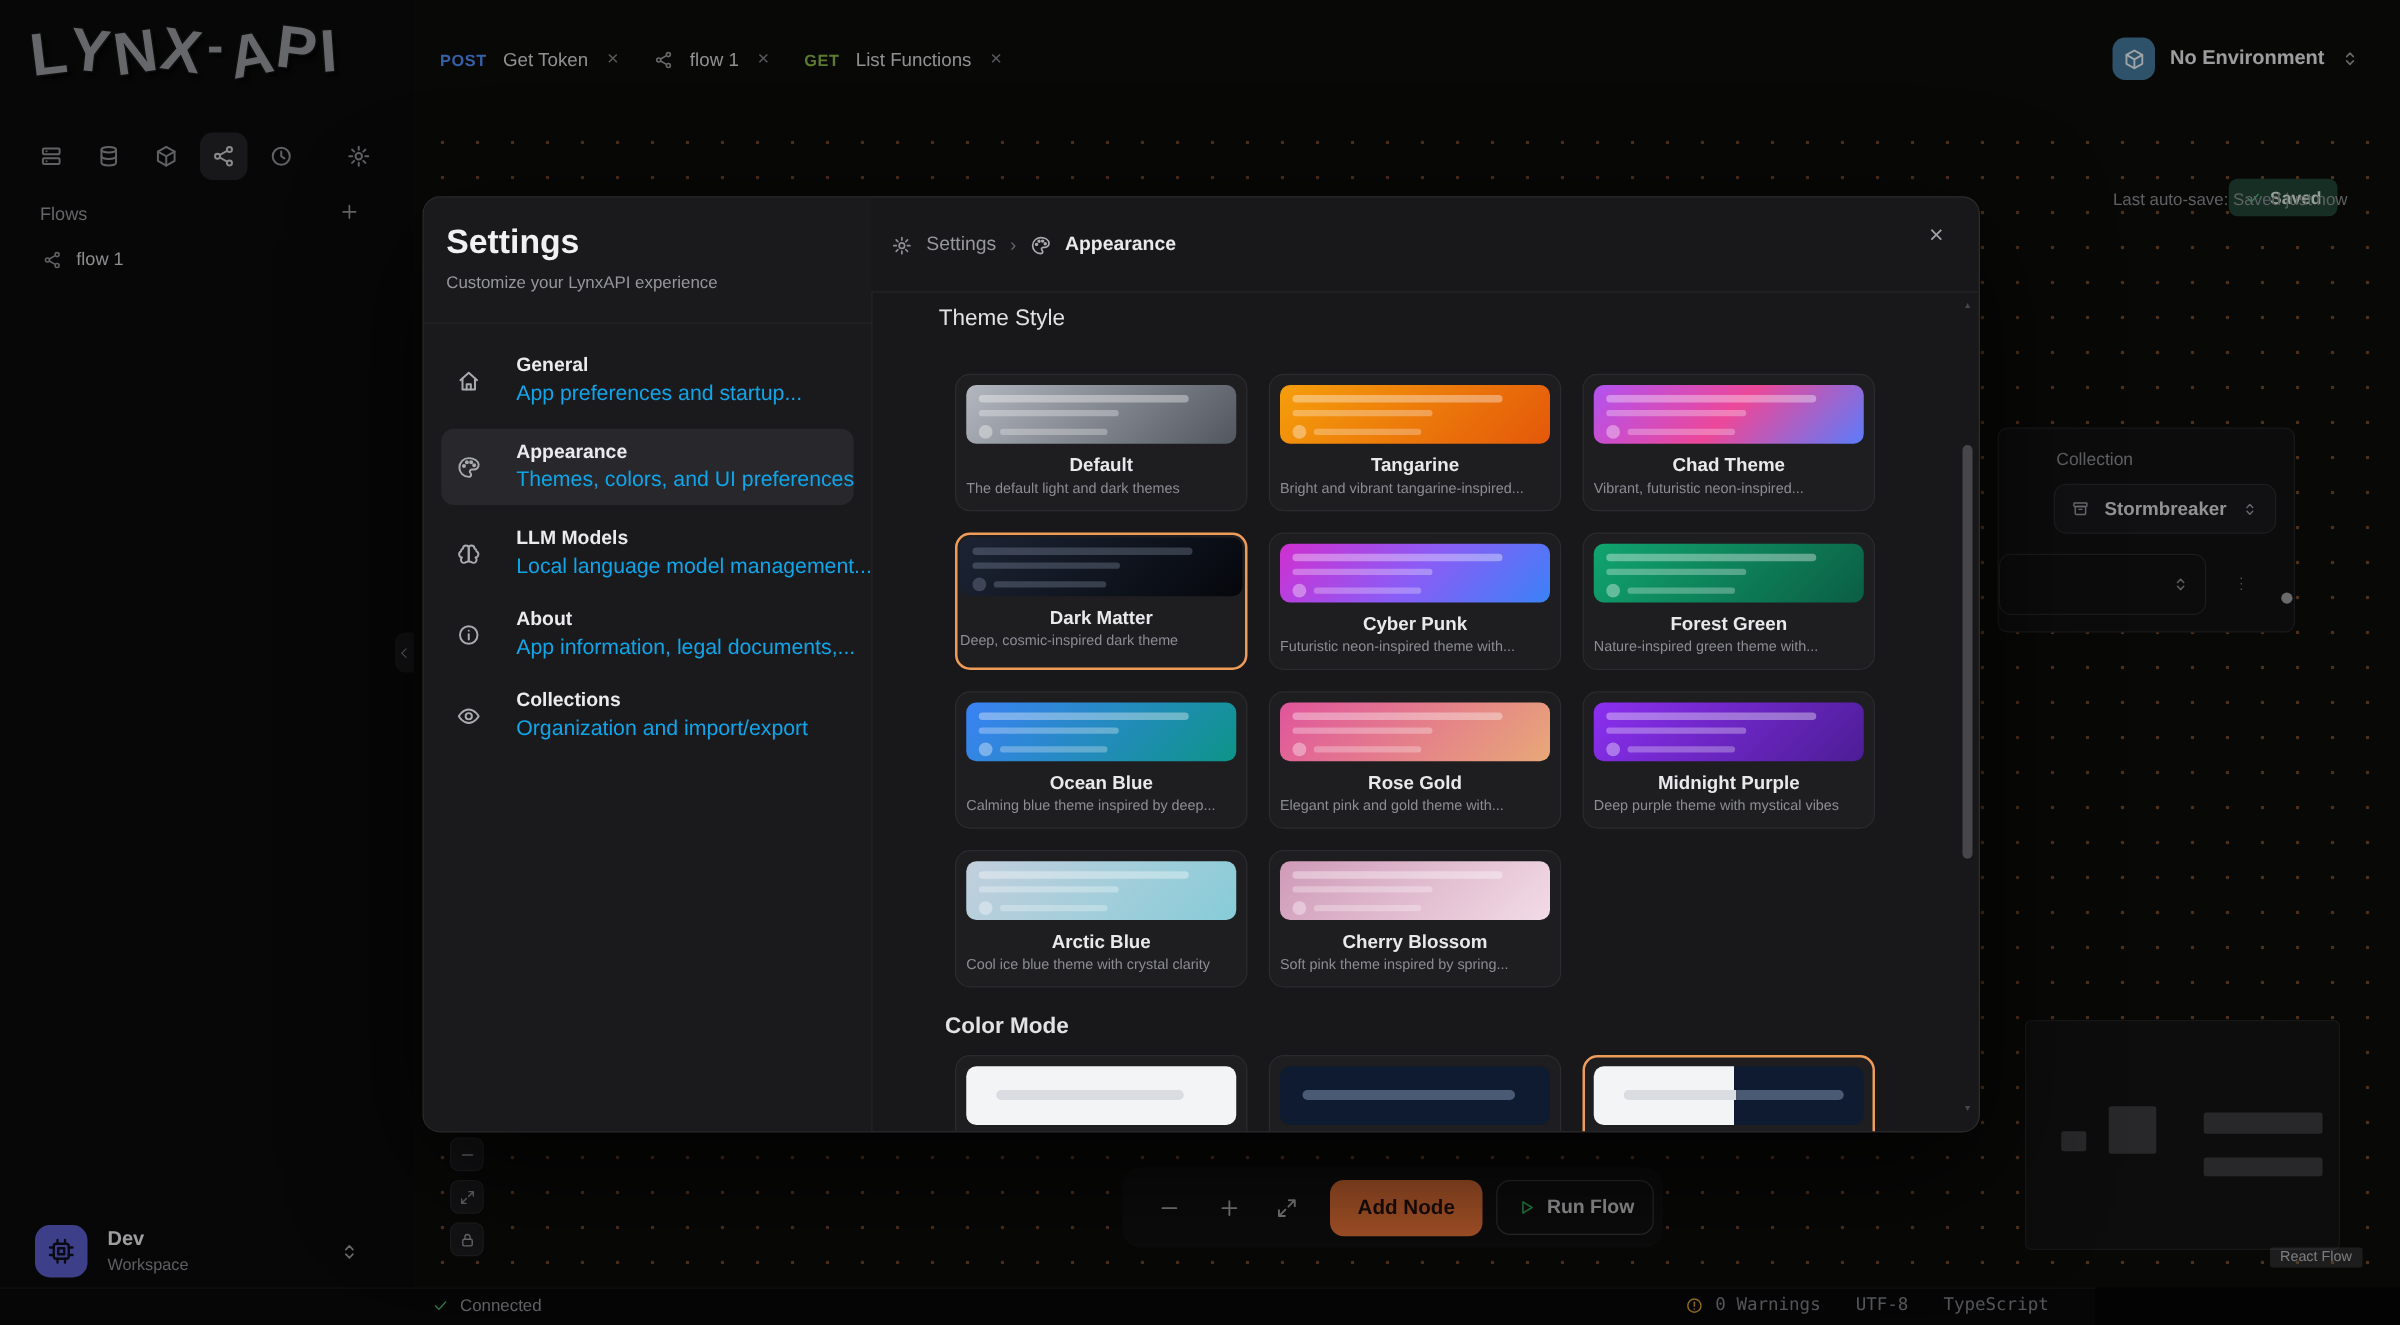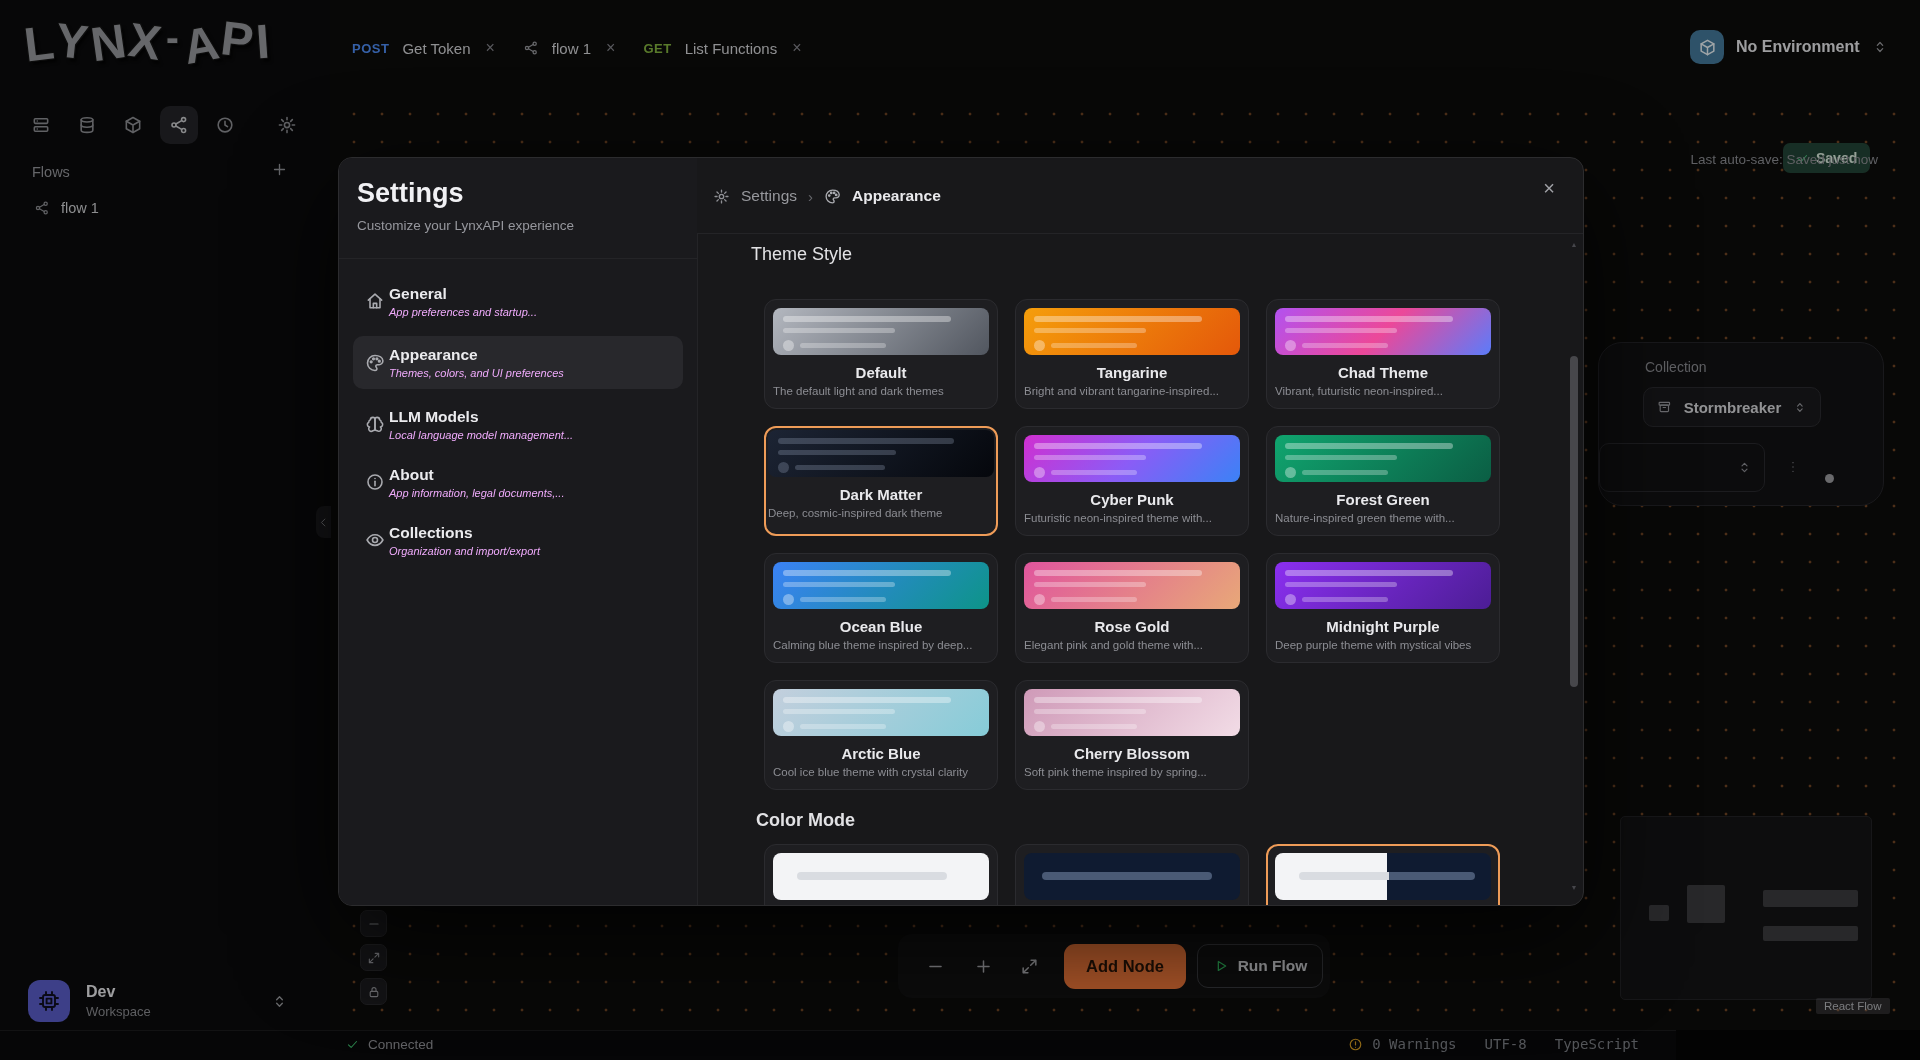--- a/index.html
+++ b/index.html
@@ -70,22 +70,22 @@
   #env-ic .ic { width:19px; height:19px; }
   #env-label { font-size:16px; font-weight:600; color:#e7e8ea; }
   #env-chev { width:16px; height:16px; color:#9a9b9f; }
 
   #saved-badge { position:absolute; left:1453px; top:143px; height:30px; padding:0 13px; background:#234537;
                  border-radius:7px; display:flex; align-items:center; gap:7px; }
   #saved-badge .ic { width:13px; height:13px; color:#4fc981; }
   #saved-badge span { font-size:14px; font-weight:700; color:#dcecdf; }
   #autosave { position:absolute; right:42px; top:152px; font-size:13.5px; color:#8c8e93; }
 
-  #collection-card { position:absolute; left:1268px; top:342px; width:286px; height:164px;
-                     background:#121214; border:1px solid #26262a; border-radius:24px;padding-left:35px; }
+  #collection-card { position:absolute; left:1268px; top:342px; width:238px; height:164px;
+                     background:#121214; border:1px solid #26262a; border-radius:8px;padding-left:35px; }
   #collection-label { position:absolute; left:46px; top:16px; font-size:14px; color:#8d8e93; }
   #collection-select { position:absolute; left:44px; top:44px; width:178px; height:40px; background:#1a1a1d;
                        border:1px solid #2c2c30; border-radius:10px; display:flex; align-items:center;
                        gap:12px; padding:0 13px; cursor:pointer; }
   #collection-select .ic { width:16px; height:16px; color:#9c9da2; }
   #collection-select b { font-size:15px; font-weight:800; color:#d7d8db; flex:1; }
   #collection-select .chev { width:15px; height:15px; }
   #collection-sub { position:absolute; left:0px; top:100px; width:166px; height:49px;
                     border:1px solid #2a2a2e; border-radius:10px; }
   #collection-sub .chev { position:absolute; right:12px; top:16px; width:15px; height:15px; color:#8d8e93; }
@@ -135,26 +135,26 @@
 
   
   #modal { position:absolute; left:338px; top:157px; width:1246px; height:749px; background:#18181a;
            border:1px solid #2c2c2e; border-radius:14px; overflow:hidden; z-index:60;
            box-shadow:0 30px 100px rgba(0,0,0,.75); }
   #m-left { position:absolute; left:0; top:0; width:358px; height:749px; background:#1a1a1d; }
   #m-title { position:absolute; left:18px; top:20px; font-size:27px; font-weight:800; color:#f1f1f4; }
   #m-subtitle { position:absolute; left:18px; top:60px; font-size:13.5px; color:#96979d; }
   #m-left-divider { position:absolute; left:0; top:100px; width:358px; height:1px; background:#242427; }
   #m-nav { position:absolute; left:14px; top:120px; width:330px; }
-  .nav-item { display:flex; align-items:center; gap:4px; padding:6px 12px; margin-bottom:12px;
+  .nav-item { display:flex; align-items:center; gap:28px; padding:6px 12px; margin-bottom:12px;
               min-height:46px; border-radius:10px; cursor:pointer; }
   .nav-item.selected { background:#28282c; padding:10px 12px; }
   .nav-item .ic { width:20px; height:20px; color:#a9aaaf; flex:none; }
   .nav-t { font-size:15.5px; font-weight:700; color:#ebebee; }
-  .nav-d { font-size:11px; color:#f0abfc; margin-top:3px; white-space:nowrap;font-style:italic; }
+  .nav-d { font-size:17px; color:#0ea5e9; margin-top:3px; white-space:nowrap; }
 
   #m-vdivider { position:absolute; left:358px; top:75px; bottom:0; width:1px; background:#242427; }
   #m-hdivider { position:absolute; left:358px; top:75px; right:0; height:1px; background:#242427; }
 
   #m-breadcrumb { position:absolute; left:374px; top:20px; height:36px; display:flex; align-items:center; gap:11px; }
   #m-breadcrumb .ic { width:17px; height:17px; color:#8f9095; }
   #bc-root { font-size:15.5px; color:#97989d; cursor:pointer; }
   #bc-sep { font-size:15px; color:#66676c; }
   #bc-cur-ic { color:#aaabb0 !important; }
   #bc-current { font-size:15.5px; font-weight:600; color:#e9e9ec; }

